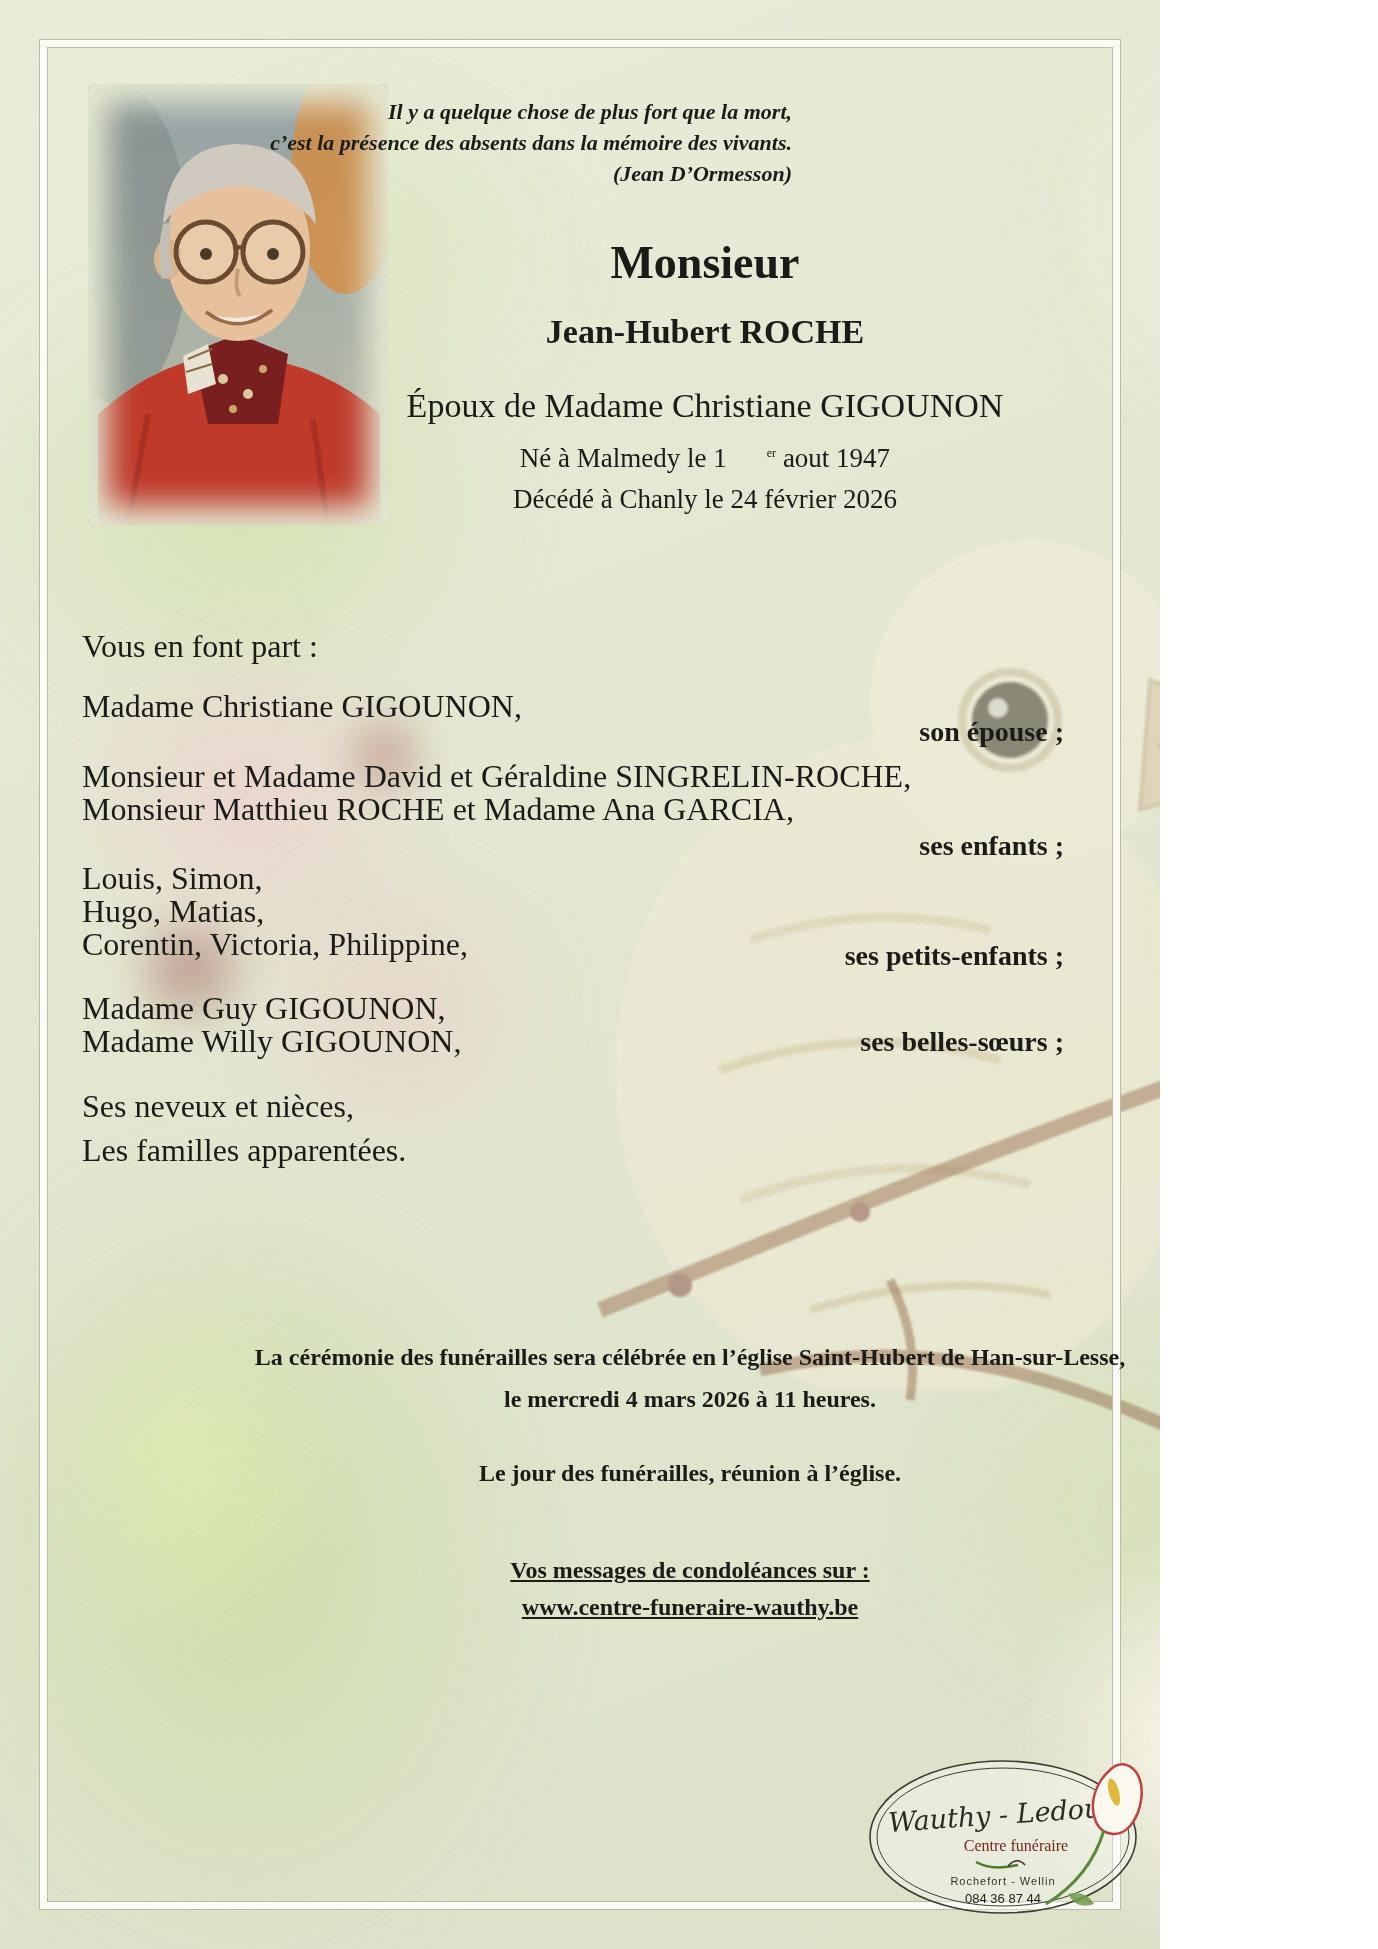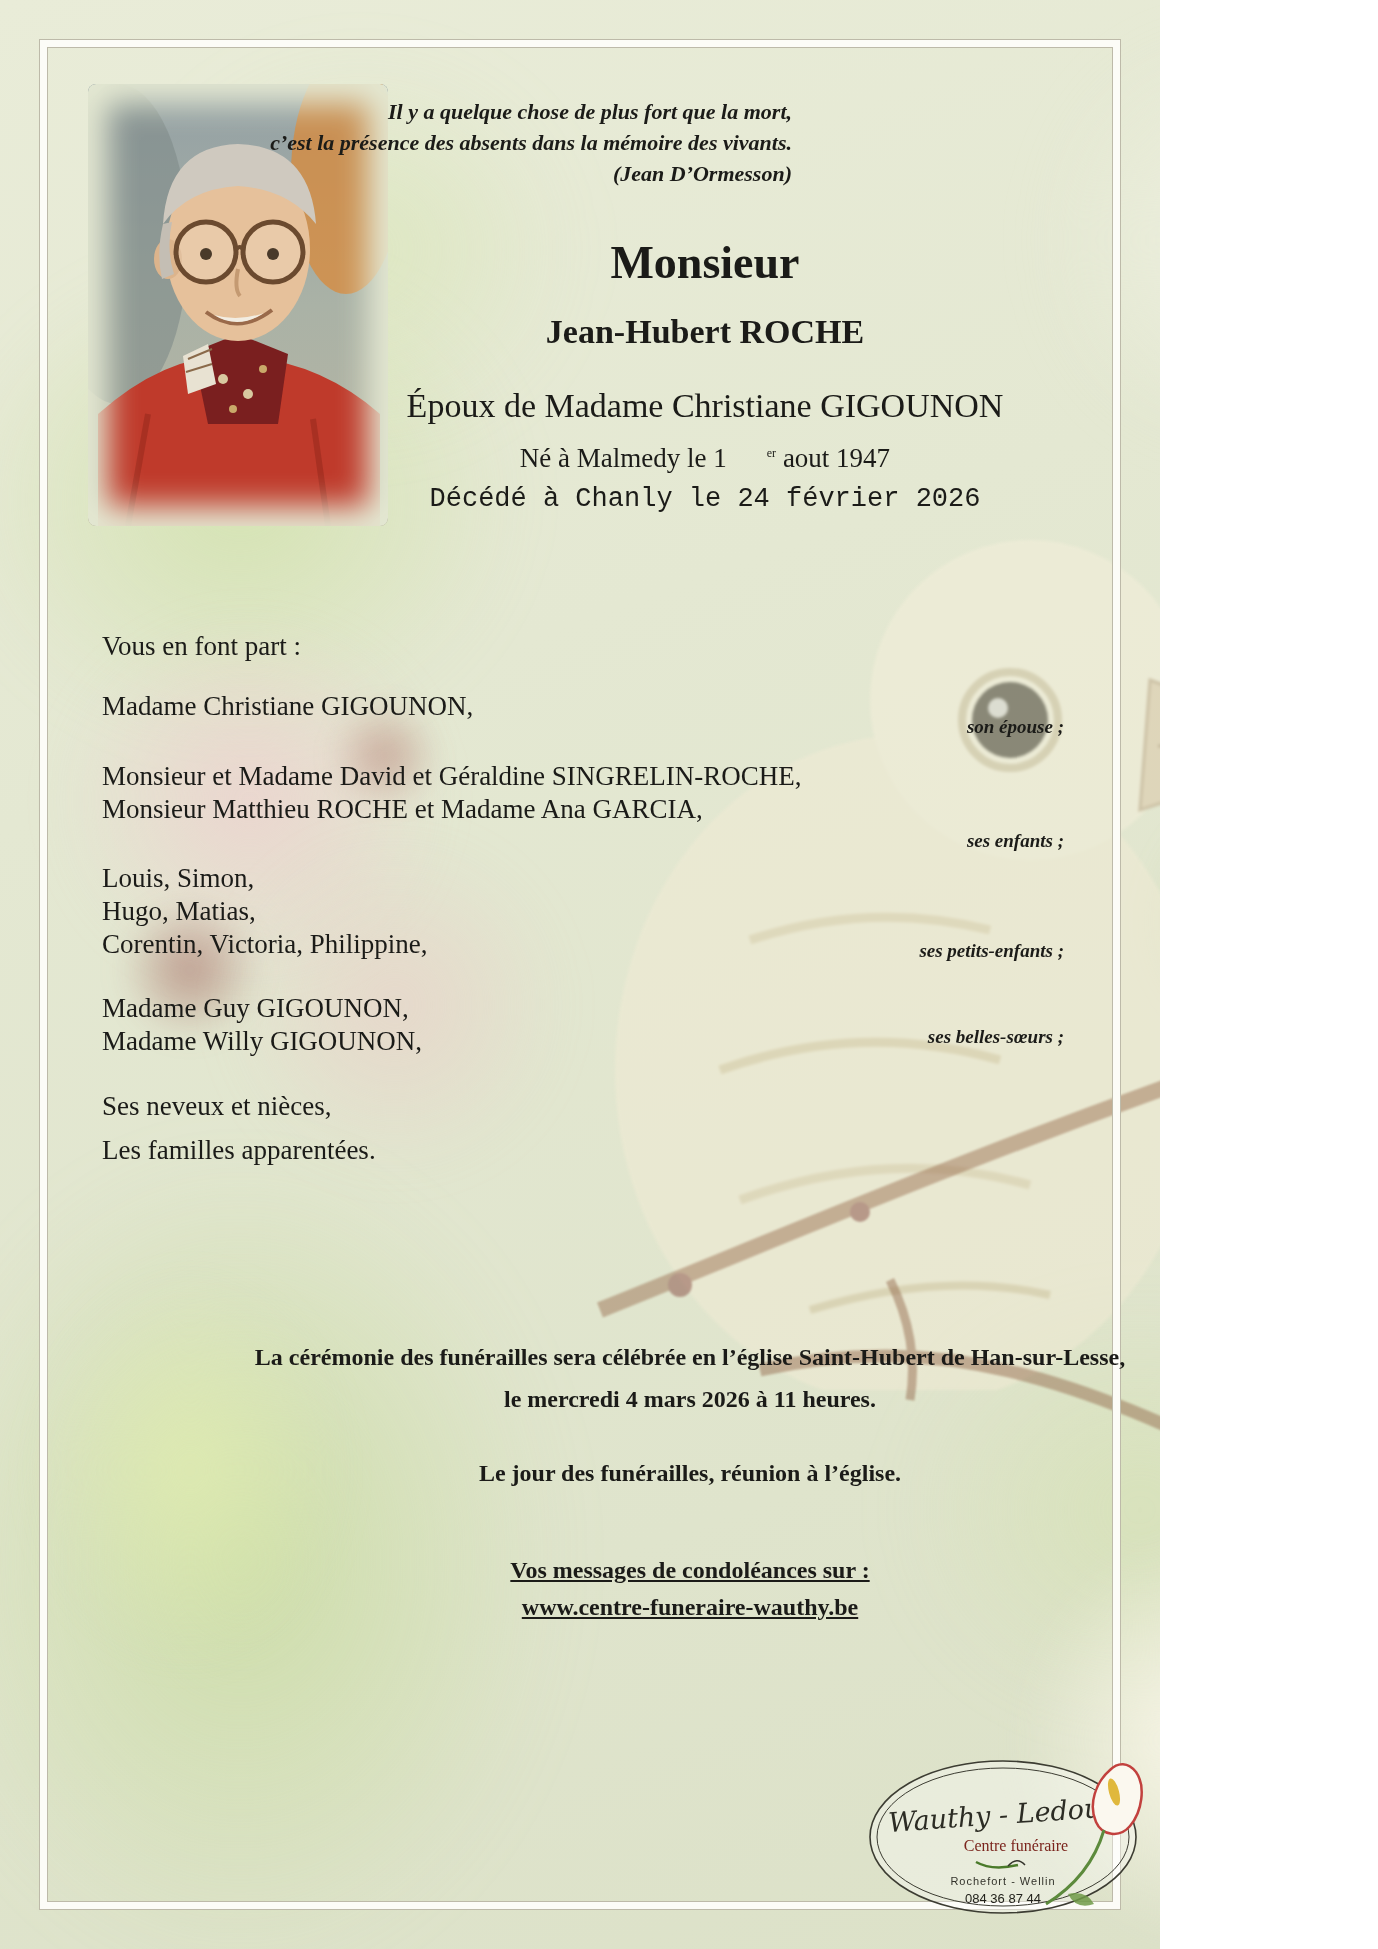--- a/index.html
+++ b/index.html
@@ -20,25 +20,25 @@
   .photo svg { filter:blur(0.6px); }
   .photo-feather { position:absolute; inset:0; box-shadow: inset 0 0 30px 20px #e4e8d2; border-radius:8px; }
   
   .quote { position:absolute; top:96px; right:368px; text-align:right; font-style:italic; font-weight:bold; font-size:22px; line-height:31px; white-space:nowrap; }
   
   .header { position:absolute; left:280px; top:236px; width:850px; text-align:center; }
   .h-title  { font-size:46px; font-weight:bold; margin:0 0 24px 0; }
   .h-name   { font-size:34px; font-weight:bold; margin:0 0 36px 0; }
   .h-spouse { font-size:34px; margin:0 0 18px 0; }
   .h-birth  { font-size:27px; margin:0 0 10px 0; }
-  .h-death  { font-size:27px; margin:0;font-family:Liberation Mono, monospace; }
+  .h-death  { font-size:27px; margin:0; }
   .h-birth sup { font-size:12px;margin-left:40px; }
   
-  .fline { position:absolute; left:102px; font-size:27px; line-height:33px; white-space:nowrap; }
-  .relation { position:absolute; right:96px; font-size:19px; font-weight:bold; font-style:italic; white-space:nowrap; }
+  .fline { position:absolute; left:82px; font-size:32px; line-height:33px; white-space:nowrap; }
+  .relation { position:absolute; right:96px; font-size:28px; font-weight:bold; white-space:nowrap; }
   
   .thanks   { position:absolute; left:110px; top:1178px; width:1030px; text-align:center; font-size:24px; line-height:33px; }
   .ceremony { position:absolute; left:190px; top:1336px; width:1000px; text-align:center; font-weight:bold; font-size:24px; line-height:42px; }
   .reunion  { position:absolute; left:190px; top:1460px; width:1000px; text-align:center; font-weight:bold; font-size:24px; }
   .condolences { position:absolute; left:200px; top:1552px; width:980px; text-align:center; font-weight:bold; font-size:24px; line-height:37px; }
   .condolences .u { text-decoration:underline; }
   .closing { position:absolute; left:88px; top:1646px; font-size:25px; }
   
   .bird   { position:absolute; left:610px; top:510px; z-index:1; opacity:.5; filter:blur(1.5px); }
   .branch { position:absolute; left:560px; top:950px; z-index:1; opacity:.45; filter:blur(1px); }

